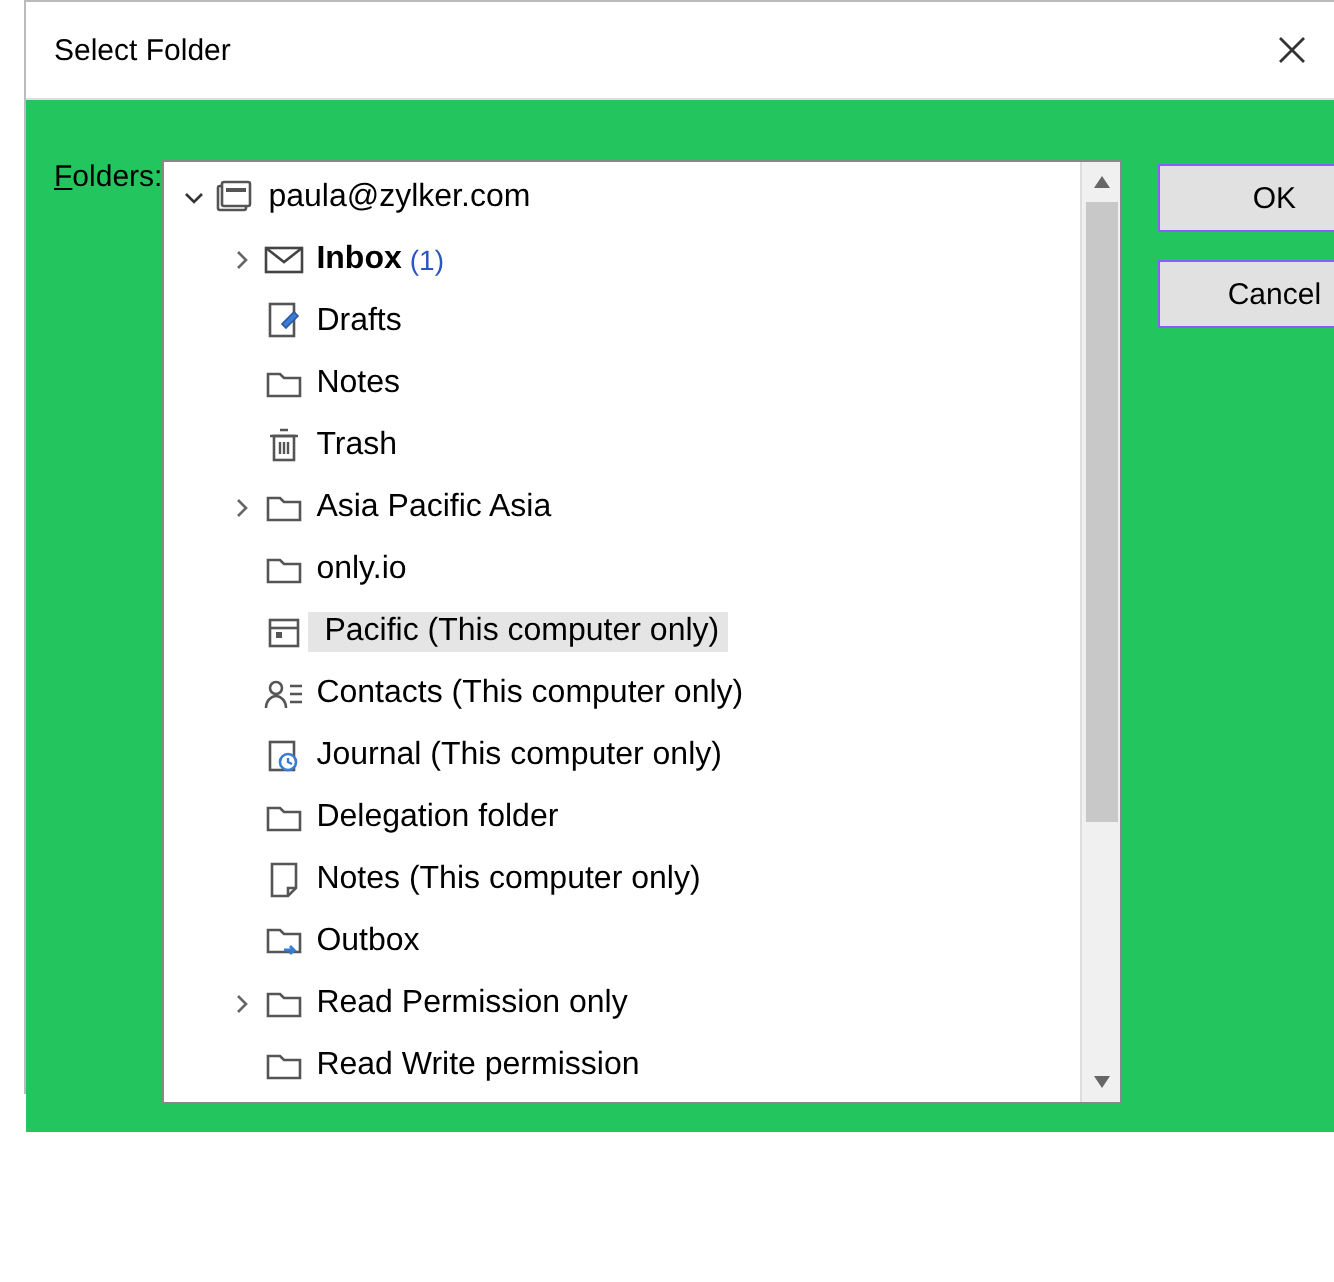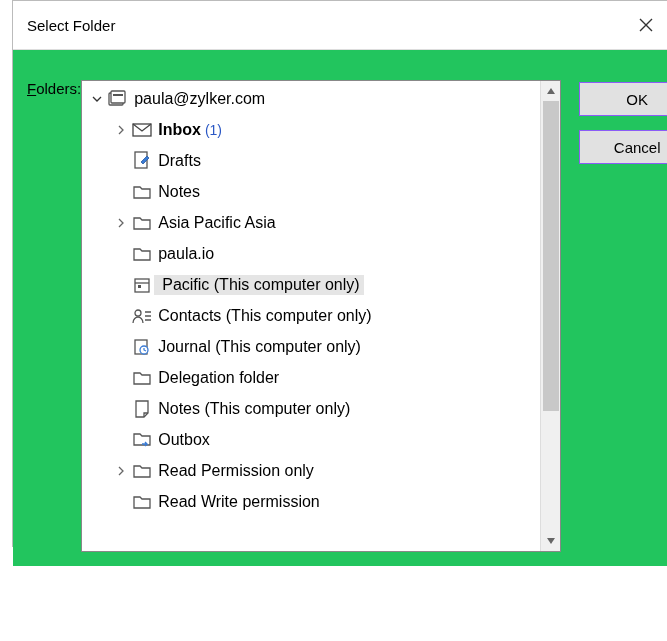--- a/index.html
+++ b/index.html
@@ -224,20 +224,30 @@
           <div class="node level1">
             <span class="expander"></span>
             <span class="icon-slot">
               <svg width="18" height="16" viewBox="0 0 18 16">
                   <path d="M1 3 L7 3 L9 5 L17 5 L17 14 L1 14 Z" fill="none" stroke="#555" stroke-width="1.3"></path>
                 </svg>
             </span>
             <span class="label">Notes</span>
           </div>
 
+          <div class="node level1">
+            <span class="expander"></span>
+            <span class="icon-slot">
+              <svg width="16" height="18" viewBox="0 0 16 18">
+                  <rect x="3" y="4" width="10" height="12" fill="none" stroke="#555" stroke-width="1.3"></rect>
+                  <path d="M1 4 L15 4 M6 1 L10 1 M6 7 L6 13 M8 7 L8 13 M10 7 L10 13" stroke="#555" stroke-width="1.2"></path>
+                </svg>
+            </span>
+            <span class="label">Trash</span>
+          </div>
 
           <div class="node level1">
             <span class="expander">
               <svg width="10" height="10" viewBox="0 0 10 10">
                   <path d="M3 1 L7 5 L3 9" fill="none" stroke="#666" stroke-width="1.3"></path>
                 </svg>
             </span>
             <span class="icon-slot">
               <svg width="18" height="16" viewBox="0 0 18 16">
                   <path d="M1 3 L7 3 L9 5 L17 5 L17 14 L1 14 Z" fill="none" stroke="#555" stroke-width="1.3"></path>
@@ -246,21 +256,21 @@
             <span class="label">Asia Pacific Asia</span>
           </div>
 
           <div class="node level1">
             <span class="expander"></span>
             <span class="icon-slot">
               <svg width="18" height="16" viewBox="0 0 18 16">
                   <path d="M1 3 L7 3 L9 5 L17 5 L17 14 L1 14 Z" fill="none" stroke="#555" stroke-width="1.3"></path>
                 </svg>
             </span>
-            <span class="label">paula.io</span>
+            <span class="label">only.io</span>
           </div>
 
           <div class="node level1 selected">
             <span class="expander"></span>
             <span class="icon-slot">
               <svg width="18" height="18" viewBox="0 0 18 18">
                   <rect x="2" y="3" width="14" height="13" fill="none" stroke="#555" stroke-width="1.3"></rect>
                   <path d="M2 7 L16 7" stroke="#555" stroke-width="1.3"></path>
                   <rect x="5" y="9" width="3" height="3" fill="#555"></rect>
                 </svg>

